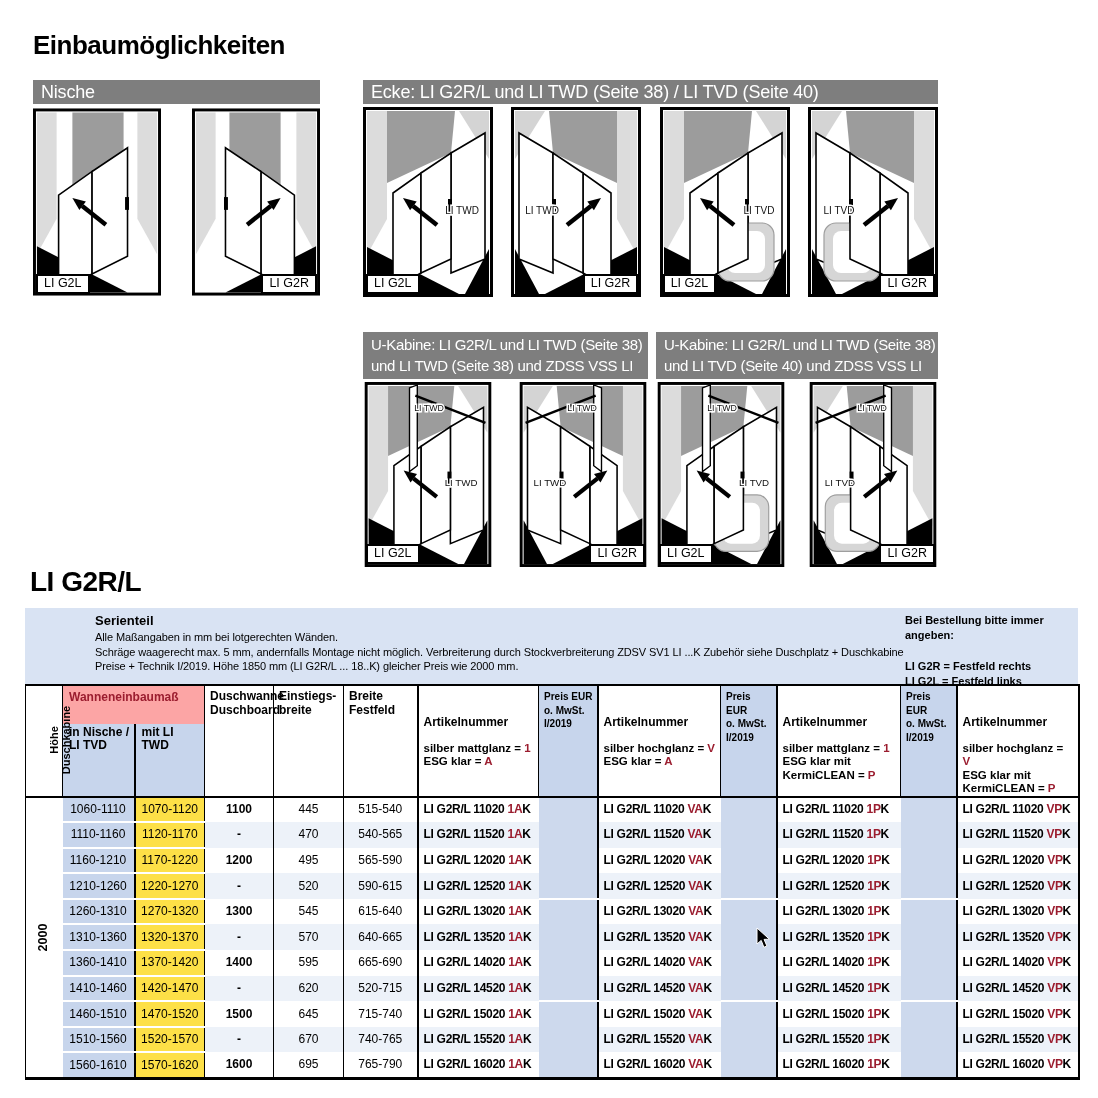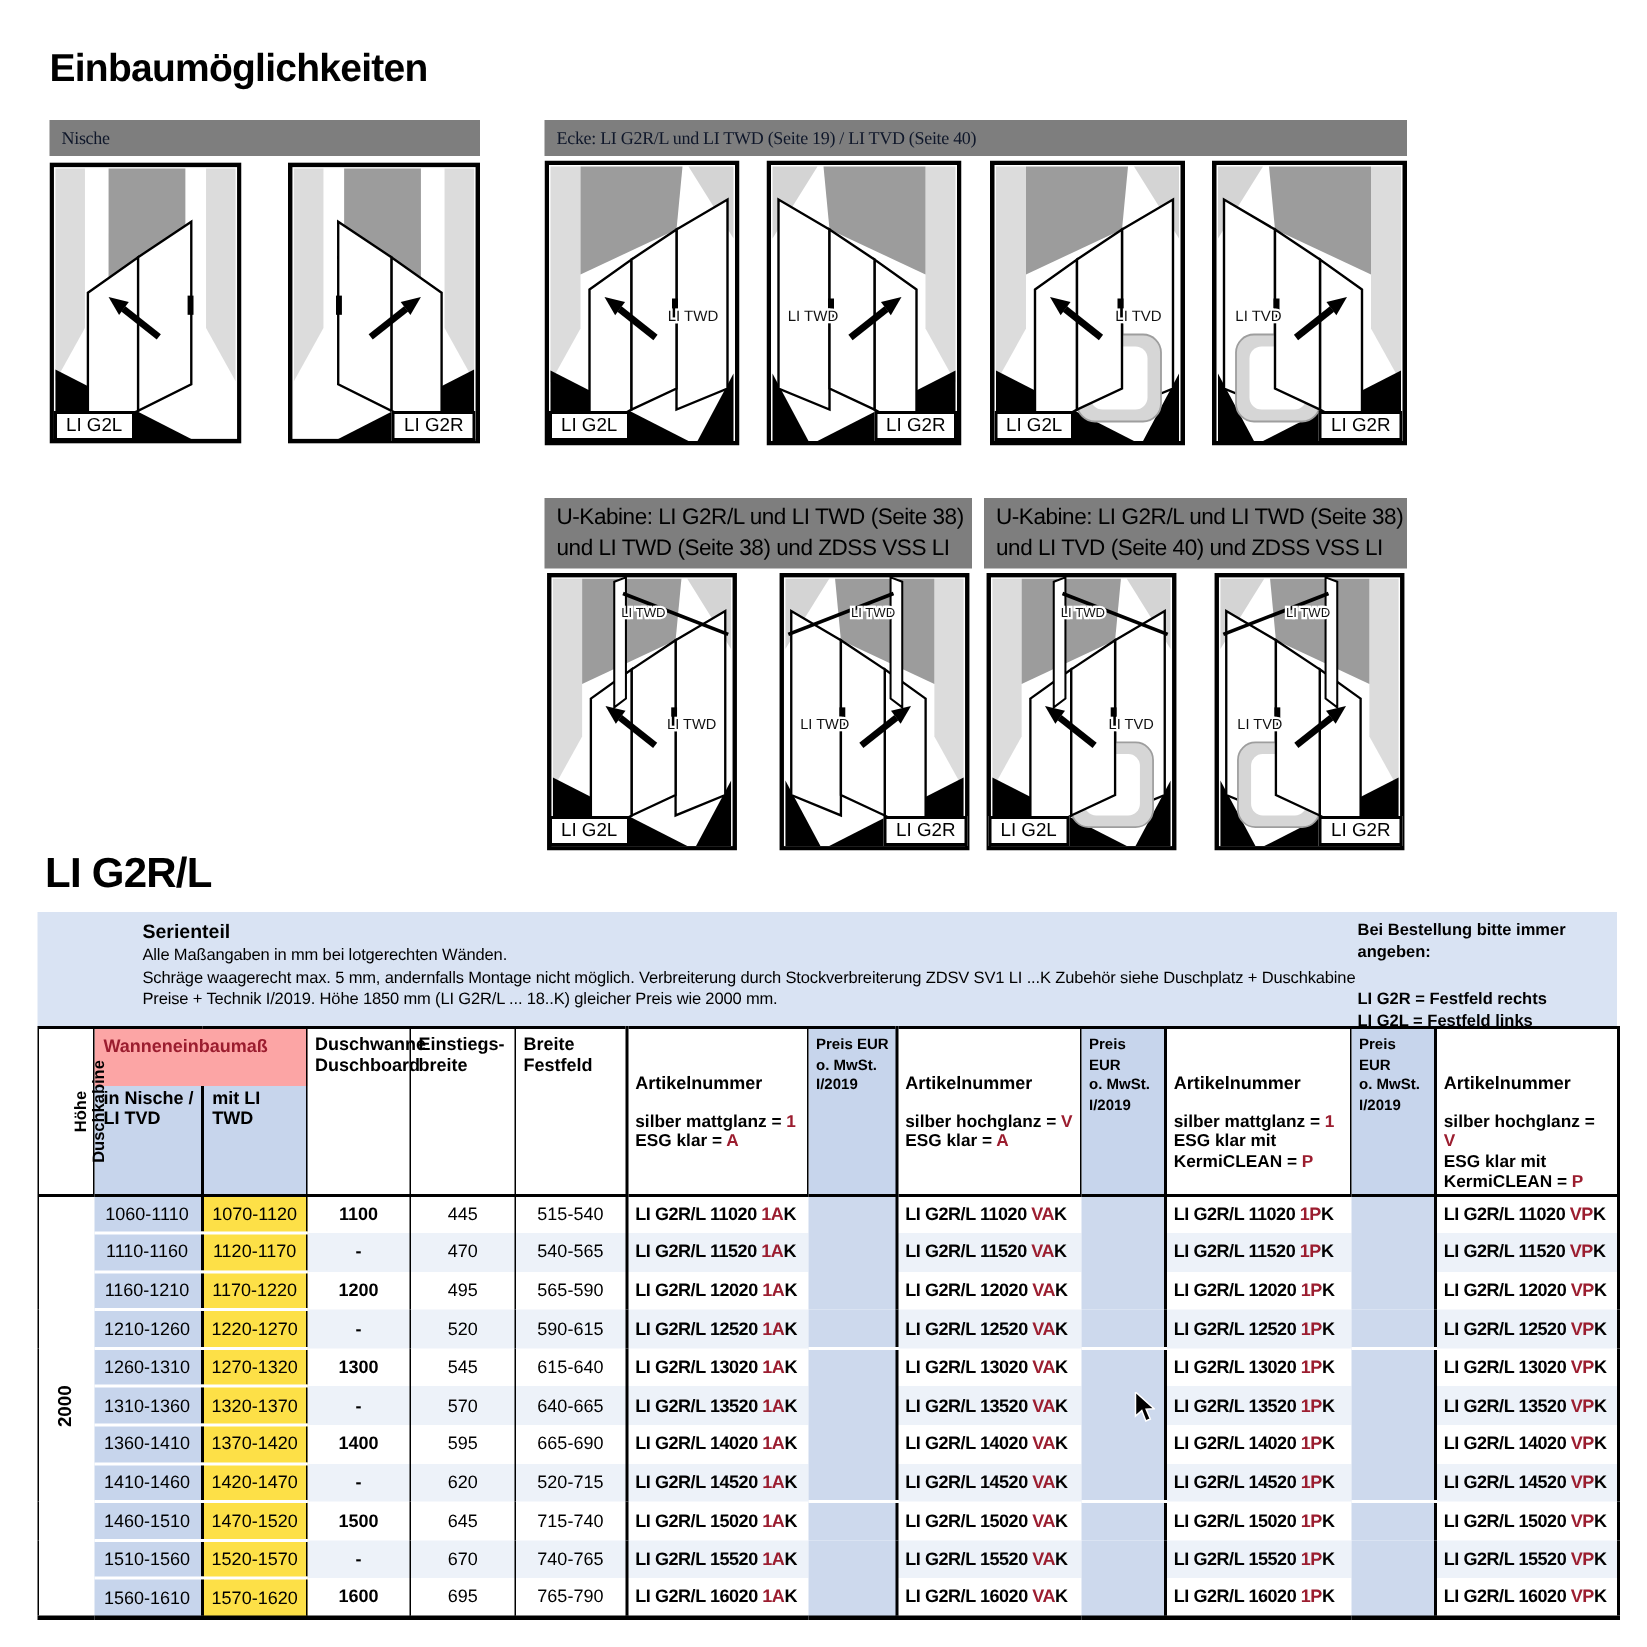--- a/index.html
+++ b/index.html
@@ -3,23 +3,23 @@
 <meta charset="utf-8">
 <style>
   html,body{margin:0;padding:0;background:#fff;}
   #page{position:relative;width:1098px;height:1098px;background:#fff;overflow:hidden;
         font-family:"Liberation Sans",sans-serif;color:#000;}
 
   .h1{position:absolute;left:33px;top:30px;font-size:26px;font-weight:bold;letter-spacing:-0.5px;}
   .h2{position:absolute;left:30px;top:566px;font-size:28px;font-weight:bold;letter-spacing:-0.5px;}
 
   .block{position:absolute;}
-  .graybar{background:#7e7e7e;color:#0f172a;font-size:12px;letter-spacing:-0.2px;
-           padding:0 8px;line-height:24px;height:24px;white-space:nowrap;overflow:hidden;font-family:Liberation Serif, serif;}
-  .graybar2{background:#7e7e7e;color:#000000;font-size:15px;letter-spacing:-0.3px;
+  .graybar{background:#7e7e7e;color:#ffffff;font-size:18px;letter-spacing:-0.2px;
+           padding:0 8px;line-height:24px;height:24px;white-space:nowrap;overflow:hidden;}
+  .graybar2{background:#7e7e7e;color:#ffffff;font-size:15px;letter-spacing:-0.3px;
             padding:2px 8px 3px 8px;line-height:21px;height:42px;white-space:nowrap;overflow:hidden;}
   .diagrow{display:flex;justify-content:space-between;margin-top:3px;}
   .diagram{position:relative;}
   .diagram svg{display:block;}
   .diag-label{position:absolute;bottom:3px;background:#fff;border:2px solid #000;
               font-size:12.5px;font-weight:500;padding:0px 6px 1px 6px;line-height:15px;white-space:nowrap;}
   .diag-label.left{left:3px;}
   .diag-label.right{right:3px;}
 
   
@@ -109,21 +109,21 @@
               </g>
             </g>
             <rect x="1.5" y="1.5" width="127" height="187" fill="none" stroke="#000" stroke-width="3"></rect>
           </svg>
           <div class="diag-label right">LI G2R</div>
         </div>
       </div>
   </div>
 
   <div class="block" style="left:363px;top:80px;width:575px;">
-    <div class="graybar">Ecke: LI G2R/L und LI TWD (Seite 19) / LI TVD (Seite 40)</div>
+    <div class="graybar">Ecke: LI G2R/L und LI TWD (Seite 38) / LI TVD (Seite 40)</div>
     <div class="diagrow">
         <div class="diagram" style="width: 130px; height: 190px;">
           <svg viewBox="0 0 130 190" width="130" height="190">
             <rect x="0" y="0" width="130" height="190" fill="#fff"></rect>
             <g>
               <polygon points="4,4 24,4 24,112 4,148" fill="#dcdcdc"></polygon>
               <polygon points="24,4 92,4 88,46 24,76" fill="#9c9c9c"></polygon>
               <polygon points="96,4 126,4 126,52" fill="#d4d4d4"></polygon>
               <polygon points="4,140 96,187 4,187" fill="#000"></polygon>
               <polygon points="102,187 126,142 126,187" fill="#000"></polygon>

